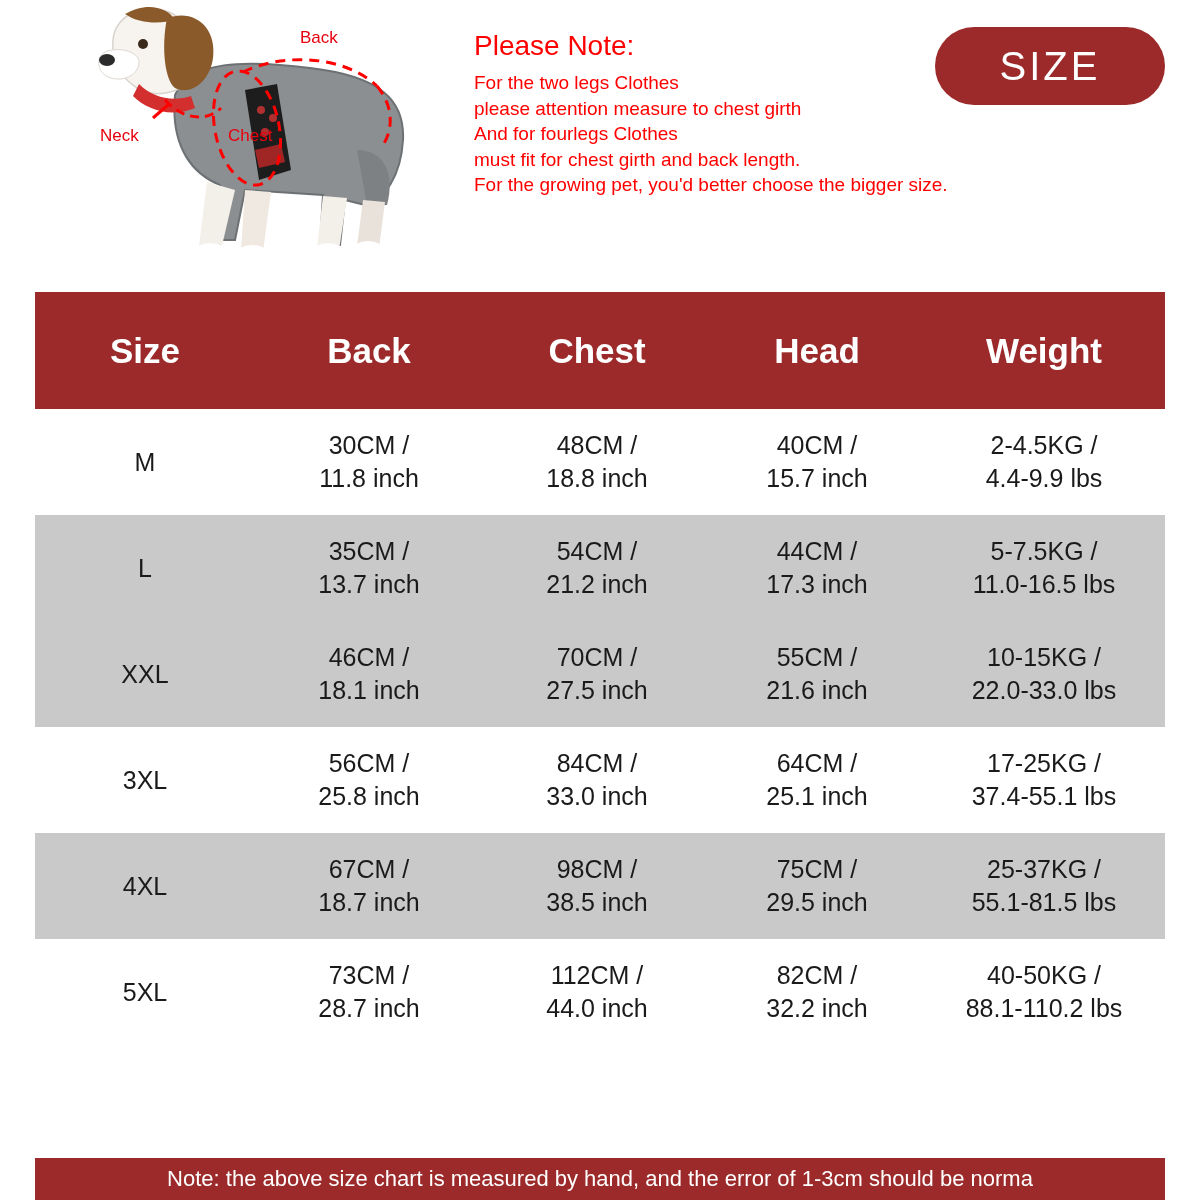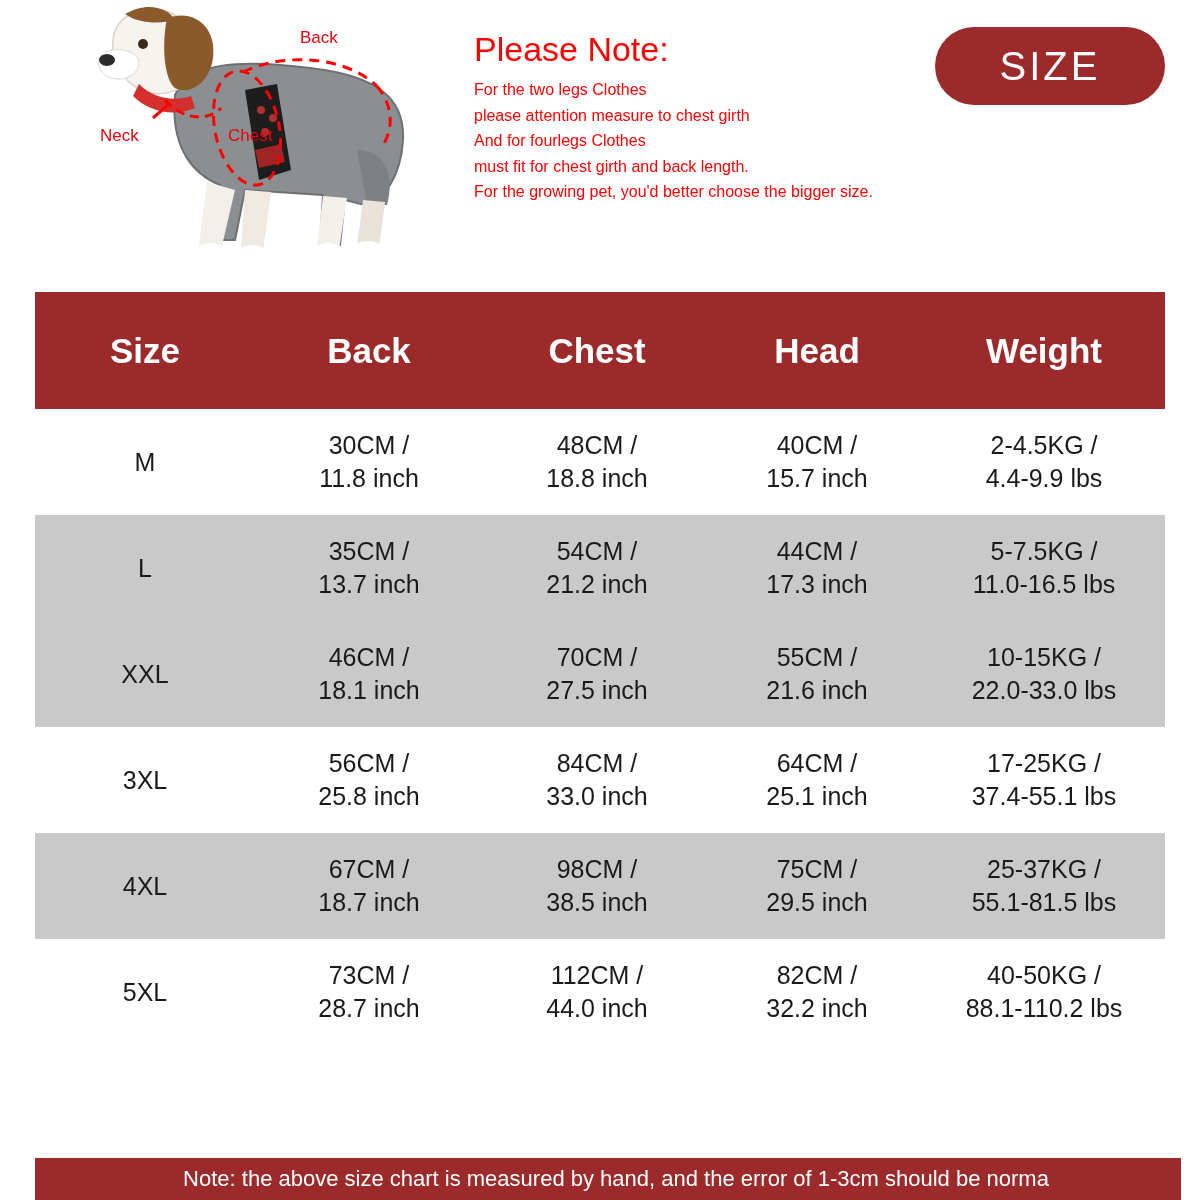--- a/index.html
+++ b/index.html
@@ -53,26 +53,26 @@
   .label-chest { left: 133px; top: 126px; }
 
   .note-block {
     position: absolute;
     left: 474px;
     top: 30px;
     width: 640px;
     color: #ff0000;
   }
   .note-title {
-    font-size: 34px;
+    font-size: 28px;
     margin-bottom: 8px;
     color: #ff0000;
   }
   .note-line {
-    font-size: 16px;
+    font-size: 19px;
     line-height: 25.5px;
     color: #ff0000;
     white-space: nowrap;
   }
 
   .size-badge {
     position: absolute;
     right: 35px;
     top: 27px;
     width: 230px;
@@ -140,21 +140,20 @@
     position: absolute;
     left: 35px;
     bottom: 0px;
     width: 1130px;
     height: 42px;
     background: #9c2a2a;
     display: flex;
     align-items: center;
     justify-content: center;
     overflow: hidden;
-    padding-left: 16px;
   }
   .footer span {
     color: #ffffff;
     font-size: 22px;
     white-space: nowrap;
   }
 </style>
 </head>
 <body>
 

